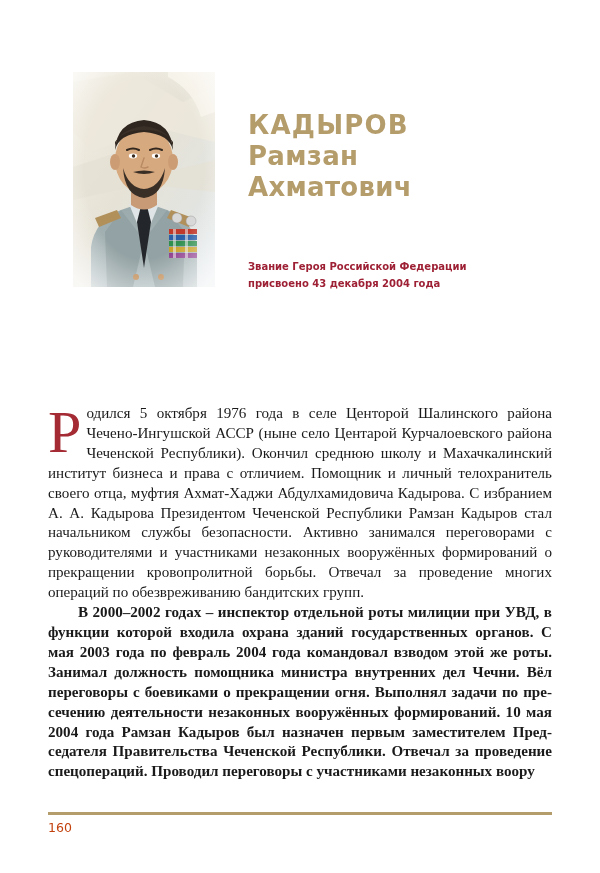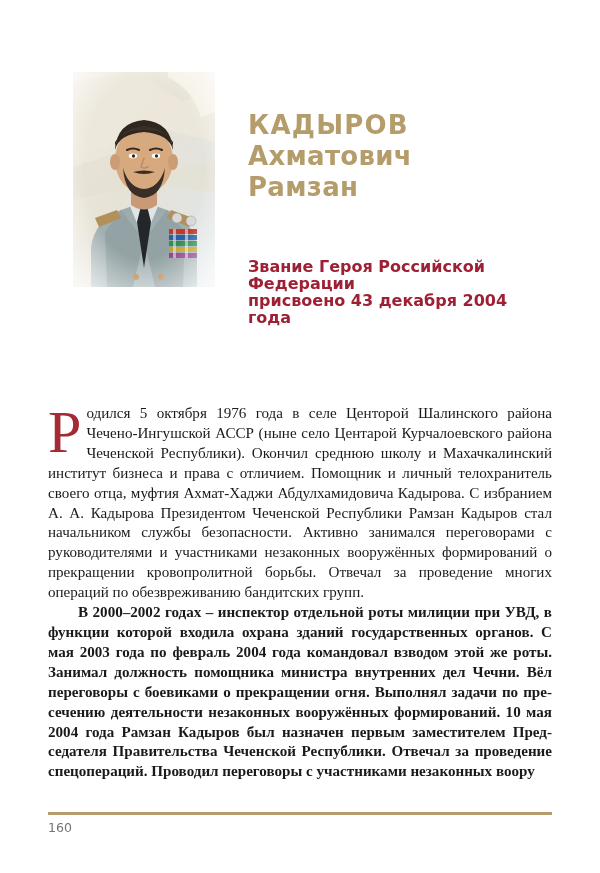--- a/index.html
+++ b/index.html
@@ -64,21 +64,21 @@
     letter-spacing: 1.2px;
   }
 
   .honor-block {
     position: absolute;
     left: 248px;
     top: 258px;
     width: 300px;
     font-family: "DejaVu Sans", sans-serif;
     font-weight: bold;
-    font-size: 16px;
+    font-size: 10px;
     line-height: 17px;
     color: #9e2035;
   }
 
   
   .body-text {
     position: absolute;
     left: 48px;
     top: 404px;
     width: 504px;
@@ -114,21 +114,21 @@
     width: 504px;
     height: 3px;
     background: #b59d6b;
   }
   .page-number {
     position: absolute;
     left: 48px;
     top: 820px;
     font-family: "DejaVu Sans", sans-serif;
     font-size: 12.5px;
-    color: #737373;
+    color: #c2410c;
   }
 </style>
 </head>
 <body>
 
 <div class="page">
 
   <div class="header">
 
     <div class="portrait-frame">
@@ -207,22 +207,22 @@
         <path d="M77 78 Q83 75 89 78" stroke="#33281f" stroke-width="2" fill="none" stroke-linecap="round"></path>
 
         <path d="M71 86 L68 95 Q71 97 75 95" stroke="#b98a63" stroke-width="1.4" fill="none" stroke-linecap="round"></path>
 
         <rect x="0" y="0" width="142" height="215" fill="url(#vig)"></rect>
       </svg>
     </div>
 
     <div class="title-block">
       <div class="title-line surname">КАДЫРОВ</div>
+      <div class="title-line">Рамзан</div>
       <div class="title-line">Ахматович</div>
-      <div class="title-line">Рамзан</div>
     </div>
 
     <div class="honor-block">
       <div>Звание Героя Российской Федерации</div>
       <div>присвоено 43 декабря 2004 года</div>
     </div>
 
   </div>
 
   <div class="body-text">

